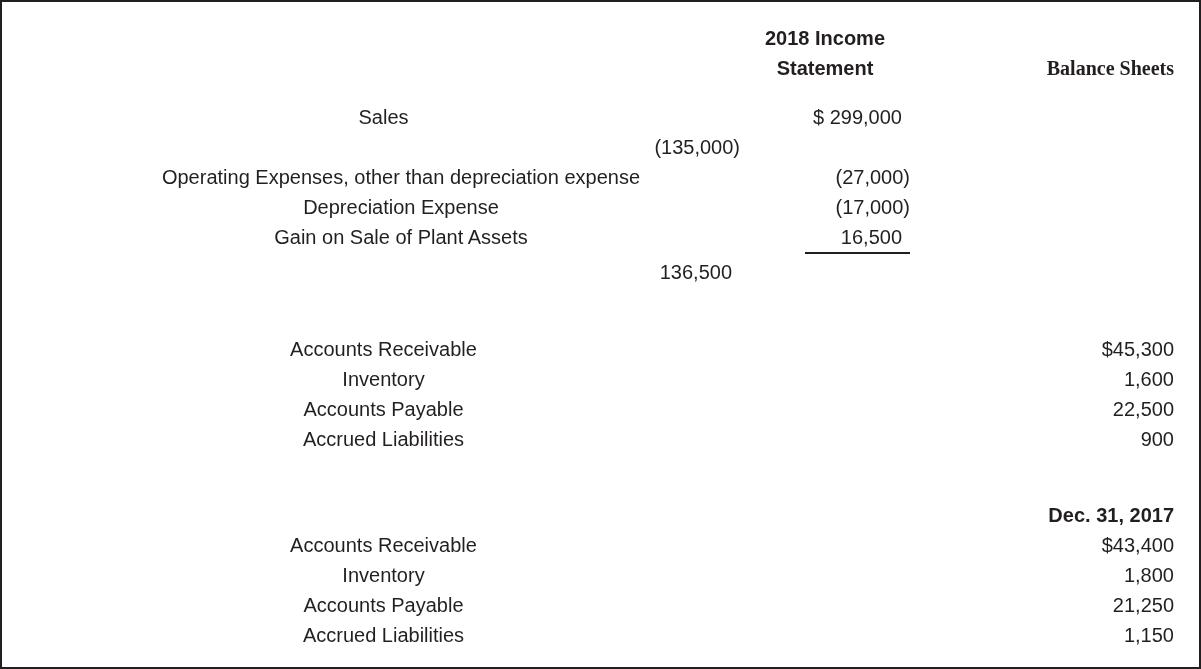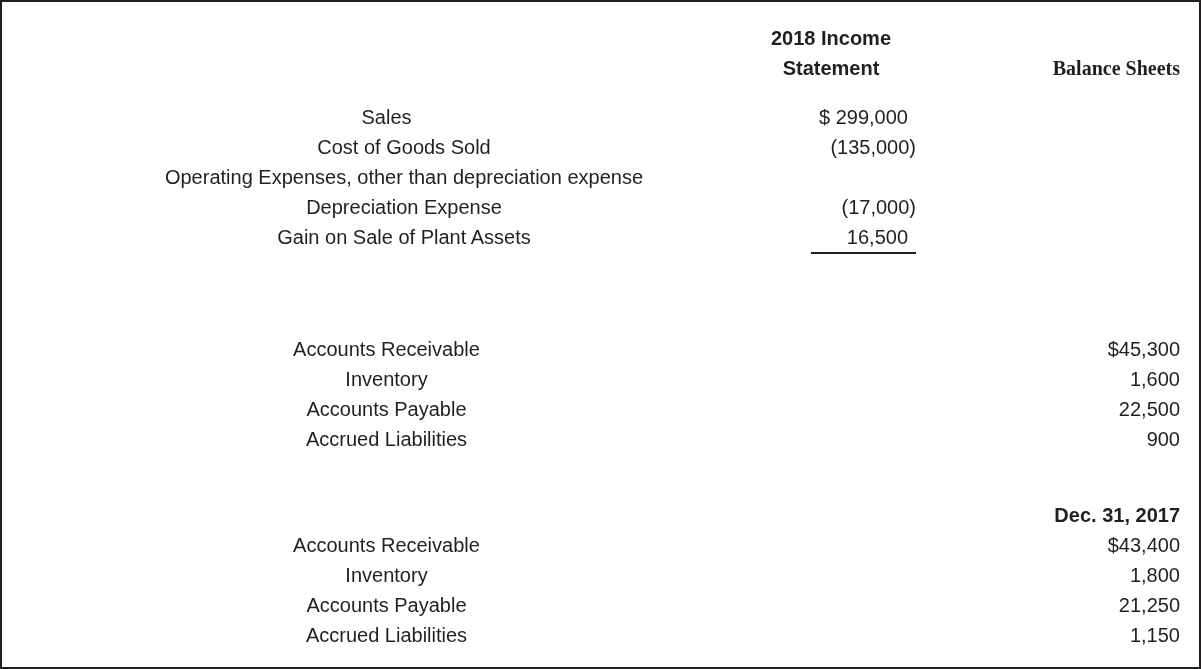--- a/index.html
+++ b/index.html
@@ -3,21 +3,21 @@
 <meta charset="utf-8">
 <style>
   html, body { margin: 0; padding: 0; background: #ffffff; }
   .sheet {
     position: relative;
     width: 1201px;
     height: 669px;
     box-sizing: border-box;
     border: 2px solid #231f20;
     background: #ffffff;
-    padding: 21px 19px 17px 25px;
+    padding: 21px 25px 17px 25px;
     font-family: "Liberation Sans", sans-serif;
     font-size: 20px;
     color: #231f20;
     overflow: hidden;
   }
   .row {
     display: grid;
     grid-template-columns: 1fr 170px 264px;
     height: 30px;
     line-height: 30px;
@@ -69,43 +69,44 @@
 
   <div class="spacer-a"></div>
 
   <div class="row">
     <div class="cell label">Sales</div>
     <div class="cell income"><span class="amt hang">$ 299,000</span></div>
     <div class="cell balance"></div>
   </div>
 
   <div class="row">
-    <div class="cell label indent">Cost of Goods Sold</div>
     <div class="cell income"><span class="amt">(135,000)</span></div>
     <div class="cell balance"></div>
   </div>
 
   <div class="row">
     <div class="cell label indent">Operating Expenses, other than depreciation expense</div>
+    <div class="cell income"><span class="amt">(27,000)</span></div>
     <div class="cell balance"></div>
   </div>
 
   <div class="row">
     <div class="cell label indent">Depreciation Expense</div>
     <div class="cell income"><span class="amt">(17,000)</span></div>
     <div class="cell balance"></div>
   </div>
 
   <div class="row">
     <div class="cell label indent">Gain on Sale of Plant Assets</div>
     <div class="cell income"><span class="underlined hang">16,500</span></div>
     <div class="cell balance"></div>
   </div>
 
   <div class="row net-income-row">
+    <div class="cell income"><span class="amt hang">136,500</span></div>
     <div class="cell balance"></div>
   </div>
 
   <div class="spacer-b"></div>
 
   <div class="row">
     <div class="cell label"></div>
     <div class="cell income"></div>
   </div>
 

